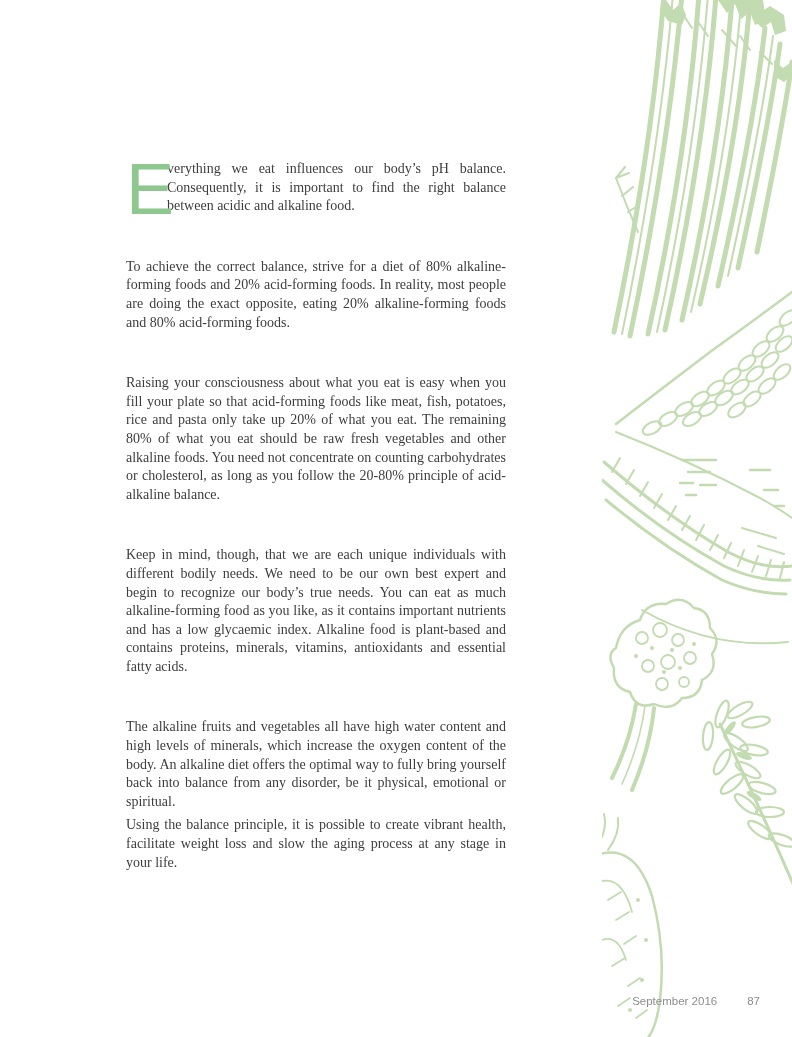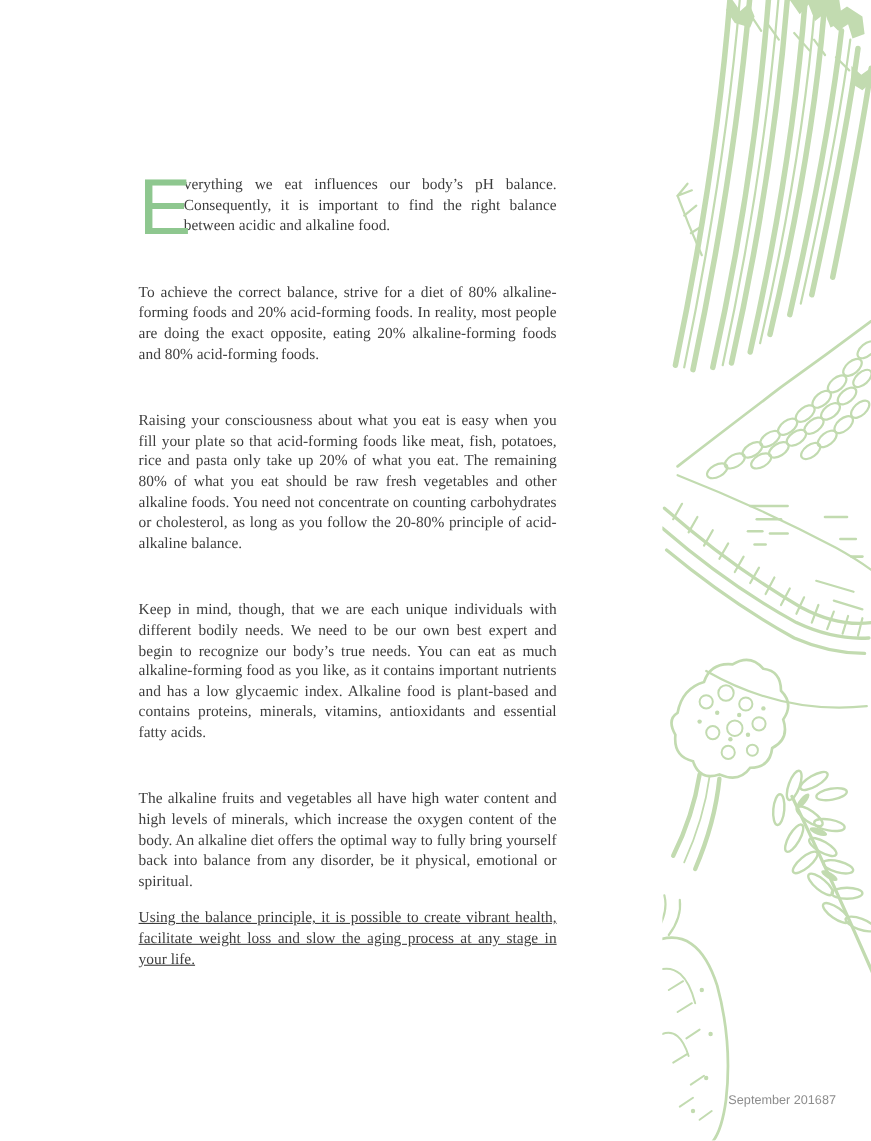--- a/index.html
+++ b/index.html
@@ -31,42 +31,43 @@
   .article {
     position: absolute;
     left: 126px; top: 160px;
     width: 380px;
     color: var(--body-text, #3d3d3d);
     font-size: 14px;
     line-height: 18.6px;
     text-align: justify;
   }
   .para { margin: 0 0 42px 0; }
-  .para.tight { margin-bottom: 15px; }
-  .para.last { margin-bottom: 16px; text-decoration: underline; }
+  .para.tight { margin-bottom: 5px; }
+  .para.last { margin-bottom: 16px; }
 
   .para.lead { position: relative; }
   .dropcap-spacer { float: left; width: 41px; height: 53px; }
   .dropcap {
     position: absolute; left: 0; top: -7px;
     font-family: "Liberation Sans", sans-serif;
     font-weight: 300;
     font-size: 72px;
     line-height: 1;
     color: var(--drop-cap, #8ec78f);
     letter-spacing: -2px;
   }
 
   
   .footer {
     position: absolute;
     top: 995px; left: 0; right: 32px;
     display: flex;
     justify-content: flex-end;
     align-items: baseline;
+    gap: 30px;
     font-family: "Liberation Sans", sans-serif;
     font-size: 11.5px;
     color: var(--footer-text, #8d8d8d);
     z-index: 5;
   }
 </style>
 </head>
 <body>
 
 <div class="page">

